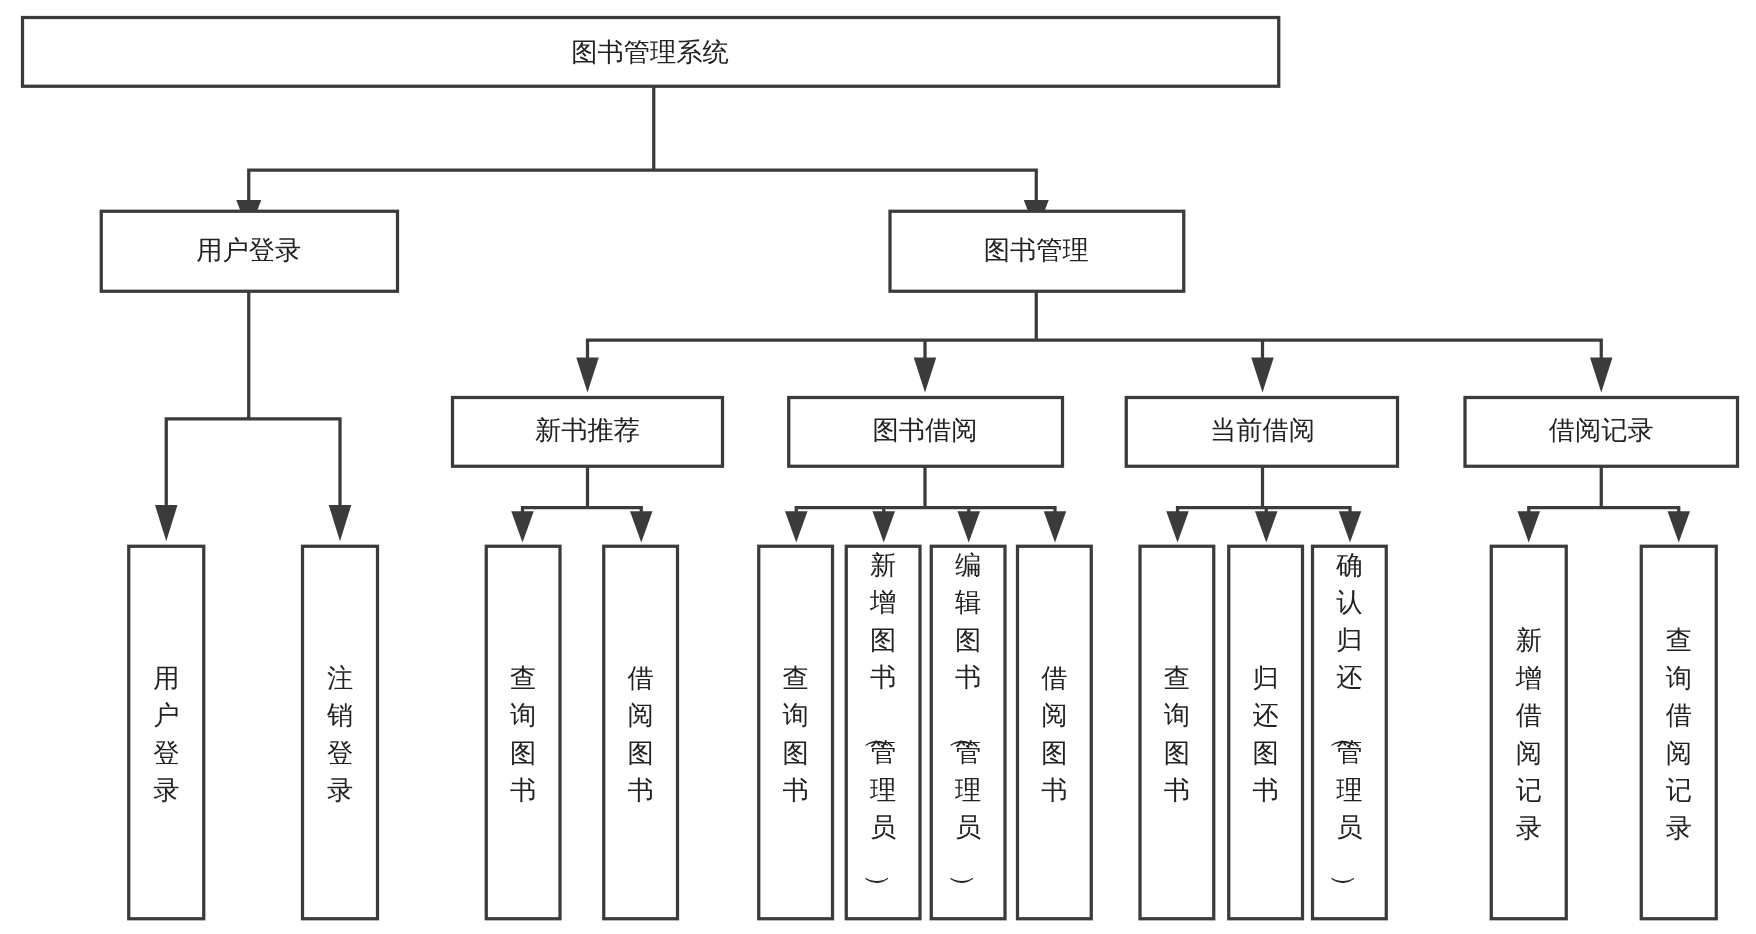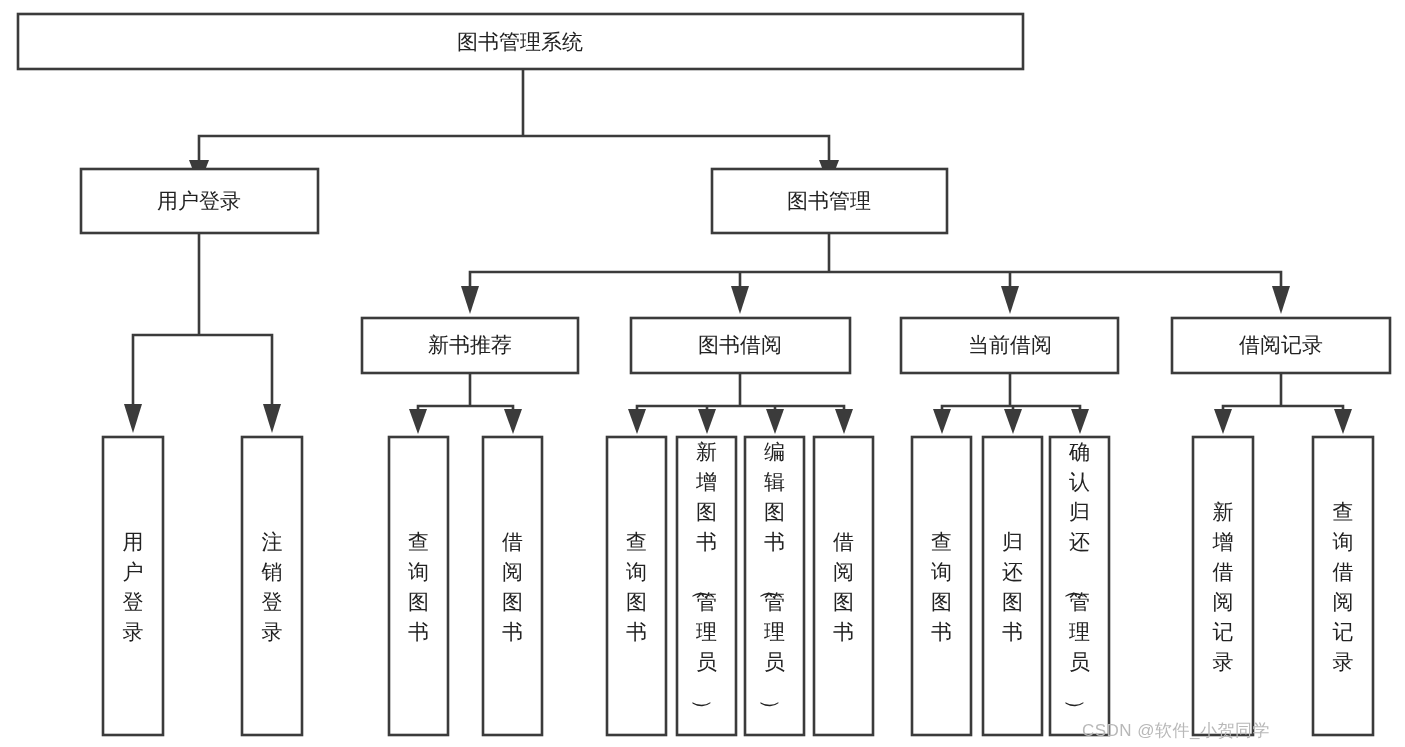--- a/index.html
+++ b/index.html
@@ -188,14 +188,13 @@
       <rect class="node-box" x="1193" y="437" width="60" height="298"></rect>
       <text class="leaf-label" x="1223" y="519.4"><tspan x="1223" dy="0">新</tspan><tspan x="1223" dy="30">增</tspan><tspan x="1223" dy="30">借</tspan><tspan x="1223" dy="30">阅</tspan><tspan x="1223" dy="30">记</tspan><tspan x="1223" dy="30">录</tspan></text>
     </g>
     <g>
       <rect class="node-box" x="1313" y="437" width="60" height="298"></rect>
       <text class="leaf-label" x="1343" y="519.4"><tspan x="1343" dy="0">查</tspan><tspan x="1343" dy="30">询</tspan><tspan x="1343" dy="30">借</tspan><tspan x="1343" dy="30">阅</tspan><tspan x="1343" dy="30">记</tspan><tspan x="1343" dy="30">录</tspan></text>
     </g>
 
   </svg>
 
-  <div class="watermark">CSDN @软件_小贺同学</div>
 </div>
 
 </body></html>

